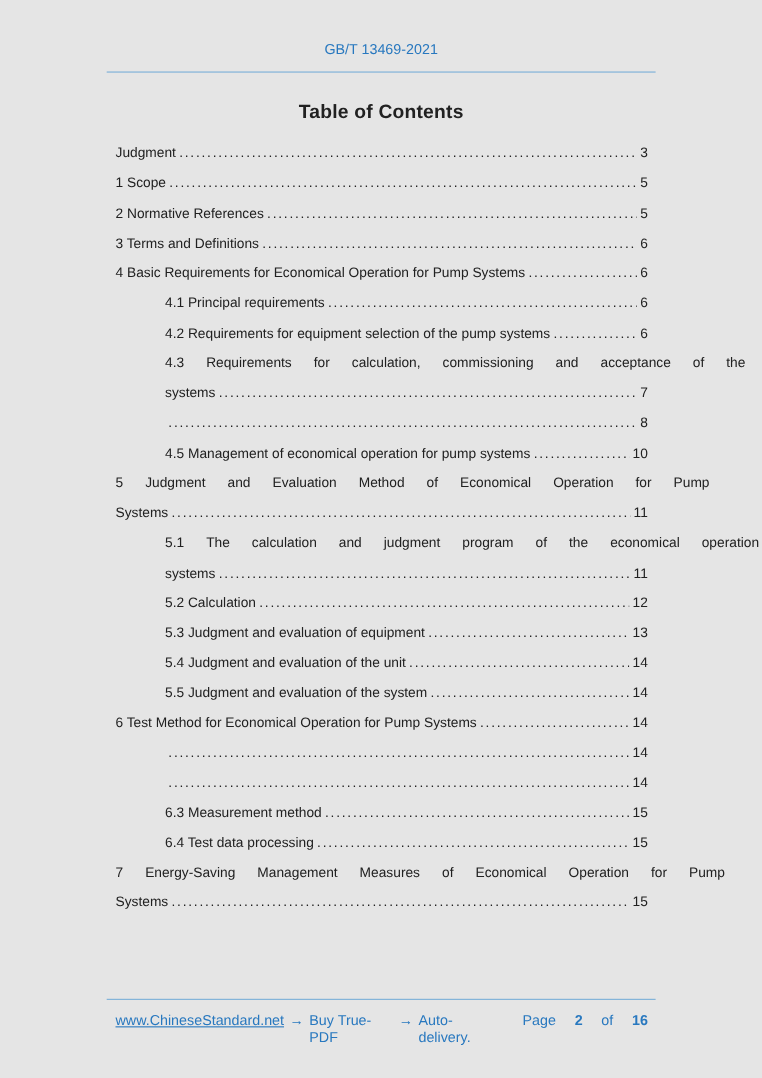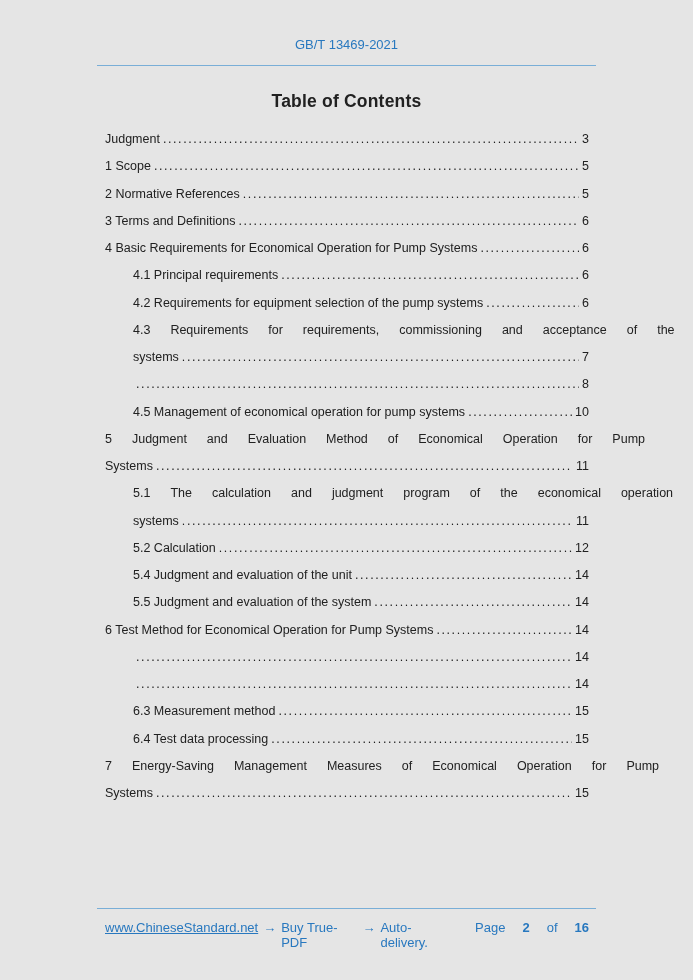--- a/index.html
+++ b/index.html
@@ -38,21 +38,21 @@
     margin: 14px 104px 0 105px; 
     font-size: 12.5px;
   }
   .toc-line {
     display: flex;
     align-items: baseline;
     height: 27.25px;
     line-height: 27.25px;
     white-space: nowrap;
   }
-  .toc-line.indent { margin-left: 28px; }
+  .toc-line.indent { margin-left: 45px; }
   .toc-line .t { white-space: nowrap; }
   .toc-line .dots {
     flex: 1 1 auto;
     overflow: hidden;
     margin: 0 1px 0 3px;
   }
   .toc-line .dots::after {
     content: "..........................................................................................................................................................................";
     letter-spacing: 1.6px;
   }
@@ -124,21 +124,21 @@
       </div>
       <div class="toc-line indent">
         <span class="t">4.2 Requirements for equipment selection of the pump systems</span>
         <span class="dots"></span>
         <span class="pg">6</span>
       </div>
       <div class="toc-line indent jline">
         <span>4.3</span>
         <span>Requirements</span>
         <span>for</span>
-        <span>requirements,</span>
+        <span>calculation,</span>
         <span>commissioning</span>
         <span>and</span>
         <span>acceptance</span>
         <span>of</span>
         <span>the</span>
         <span>pump</span>
       </div>
       <div class="toc-line indent">
         <span class="t">systems</span>
         <span class="dots"></span>
@@ -186,20 +186,25 @@
       </div>
       <div class="toc-line indent">
         <span class="t">systems</span>
         <span class="dots"></span>
         <span class="pg">11</span>
       </div>
       <div class="toc-line indent">
         <span class="t">5.2 Calculation</span>
         <span class="dots"></span>
         <span class="pg">12</span>
+      </div>
+      <div class="toc-line indent">
+        <span class="t">5.3 Judgment and evaluation of equipment</span>
+        <span class="dots"></span>
+        <span class="pg">13</span>
       </div>
       <div class="toc-line indent">
         <span class="t">5.4 Judgment and evaluation of the unit</span>
         <span class="dots"></span>
         <span class="pg">14</span>
       </div>
       <div class="toc-line indent">
         <span class="t">5.5 Judgment and evaluation of the system</span>
         <span class="dots"></span>
         <span class="pg">14</span>

